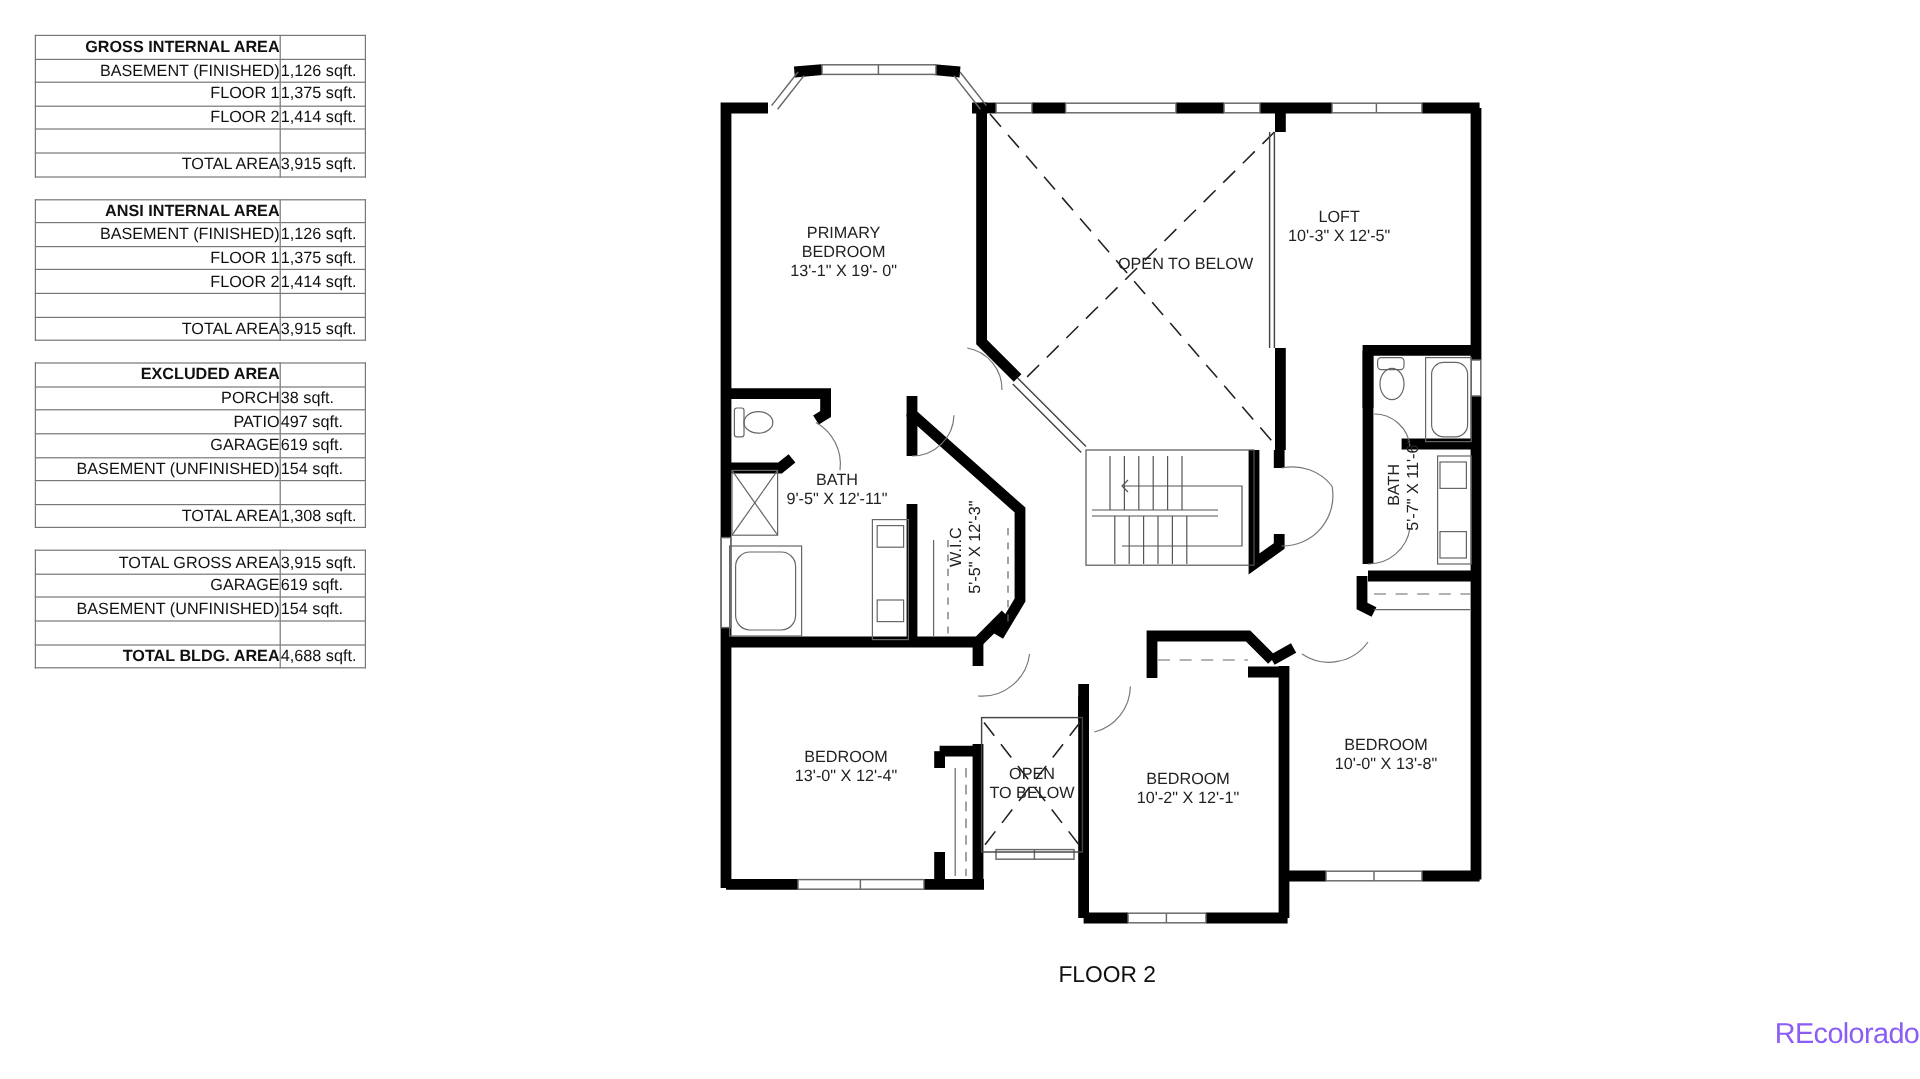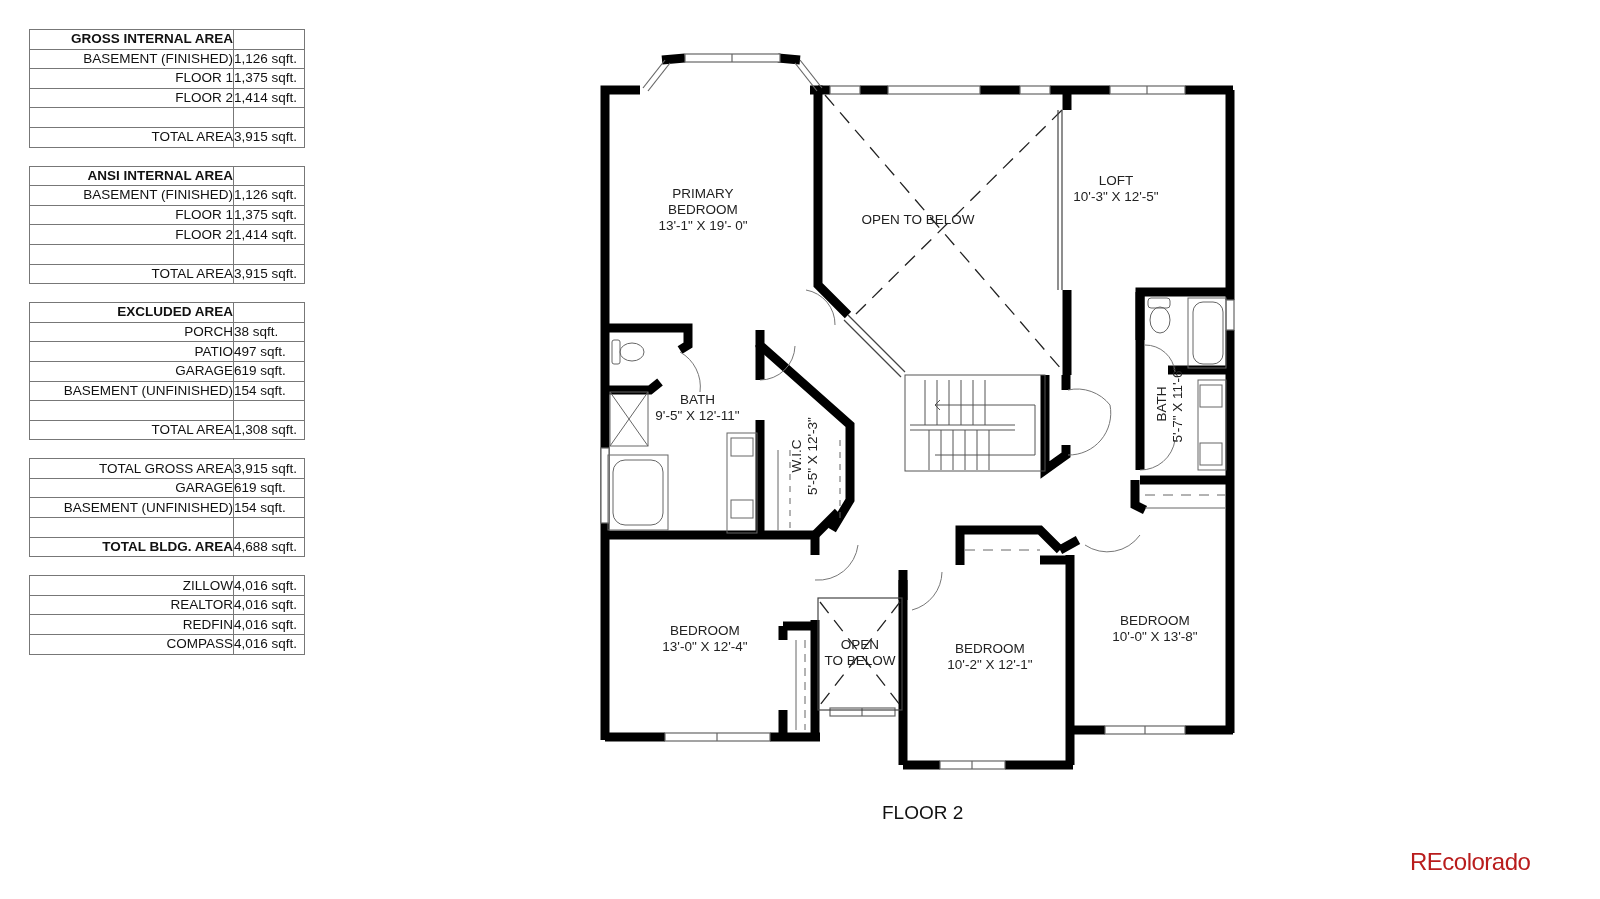--- a/index.html
+++ b/index.html
@@ -7,21 +7,21 @@
   .tables { position:absolute; left:29px; top:29px; width:276px; }
   table.area { border-collapse:collapse; width:276px; margin-bottom:18px; font-size:13.5px; }
   table.area td { border:1px solid #777; height:18.6px; padding:0 0 0 8px; line-height:18px; white-space:nowrap;text-align:right; }
   table.area td.v { width:70px; text-align:left; padding:0; }
   table.area td.ind { padding-left:17px; }
   table.area td.h { font-weight:bold; }
   .plan { position:absolute; left:0; top:0; }
   .rlabel { position:absolute; font-size:13.5px; text-align:center; line-height:16px; color:#222; white-space:nowrap; }
   .rot { transform:rotate(-90deg); transform-origin:center; }
   .floor-title { position:absolute; left:882px; top:802px; font-size:19px; color:#111; }
-  .watermark { position:absolute; left:1410px; top:848px; font-size:24px; color:#b91c1c; letter-spacing:-0.5px;text-align:right; }
+  .watermark { position:absolute; left:1479px; top:848px; font-size:24px; color:#8b5cf6; letter-spacing:-0.5px;text-align:right; }
 </style>
 </head>
 <body>
 
 <div class="tables">
 
   <table class="area">
     <tbody>
         <tr>
           <td class="h">GROSS INTERNAL AREA</td>
@@ -130,40 +130,20 @@
           <td></td>
           <td class="v"></td>
         </tr>
     <tr>
           <td class="h">TOTAL BLDG. AREA</td>
           <td class="v">4,688 sqft.</td>
         </tr>
   </tbody>
     </table>
 
-  <table class="area">
-    <tbody>
-        <tr>
-          <td class="ind">ZILLOW</td>
-          <td class="v">4,016 sqft.</td>
-        </tr>
-    <tr>
-          <td class="ind">REALTOR</td>
-          <td class="v">4,016 sqft.</td>
-        </tr>
-    <tr>
-          <td class="ind">REDFIN</td>
-          <td class="v">4,016 sqft.</td>
-        </tr>
-    <tr>
-          <td class="ind">COMPASS</td>
-          <td class="v">4,016 sqft.</td>
-        </tr>
-  </tbody>
-    </table>
 </div>
 
 <svg class="plan" width="1600" height="899" viewBox="0 0 1600 899">
   <g fill="none" stroke="#000" stroke-linejoin="miter">
 
     <g stroke-width="9">
 
       <polyline points="605,740 605,90 640,90"></polyline>
       <polyline points="662,60 685,58"></polyline>
       <polyline points="778,58 800,60"></polyline>
@@ -336,21 +316,21 @@
       <line x1="805" y1="640" x2="805" y2="730" stroke-dasharray="8,6"></line>
     </g>
   </g>
 </svg>
 
 <div class="rlabel" style="left:648px; top:186px; width:110px;">
   <div>PRIMARY</div>
   <div>BEDROOM</div>
   <div>13'-1" X 19'- 0"</div>
 </div>
-<div class="rlabel" style="left:848px; top:212px; width:140px;">OPEN TO BELOW</div>
+<div class="rlabel" style="left:918px; top:212px; width:140px;">OPEN TO BELOW</div>
 <div class="rlabel" style="left:1061px; top:173px; width:110px;">
   <div>LOFT</div>
   <div>10'-3" X 12'-5"</div>
 </div>
 <div class="rlabel" style="left:645px; top:392px; width:105px;">
   <div>BATH</div>
   <div>9'-5" X 12'-11"</div>
 </div>
 <div class="rlabel rot" style="left:755px; top:440px; width:100px;">
   <div>W.I.C</div>

